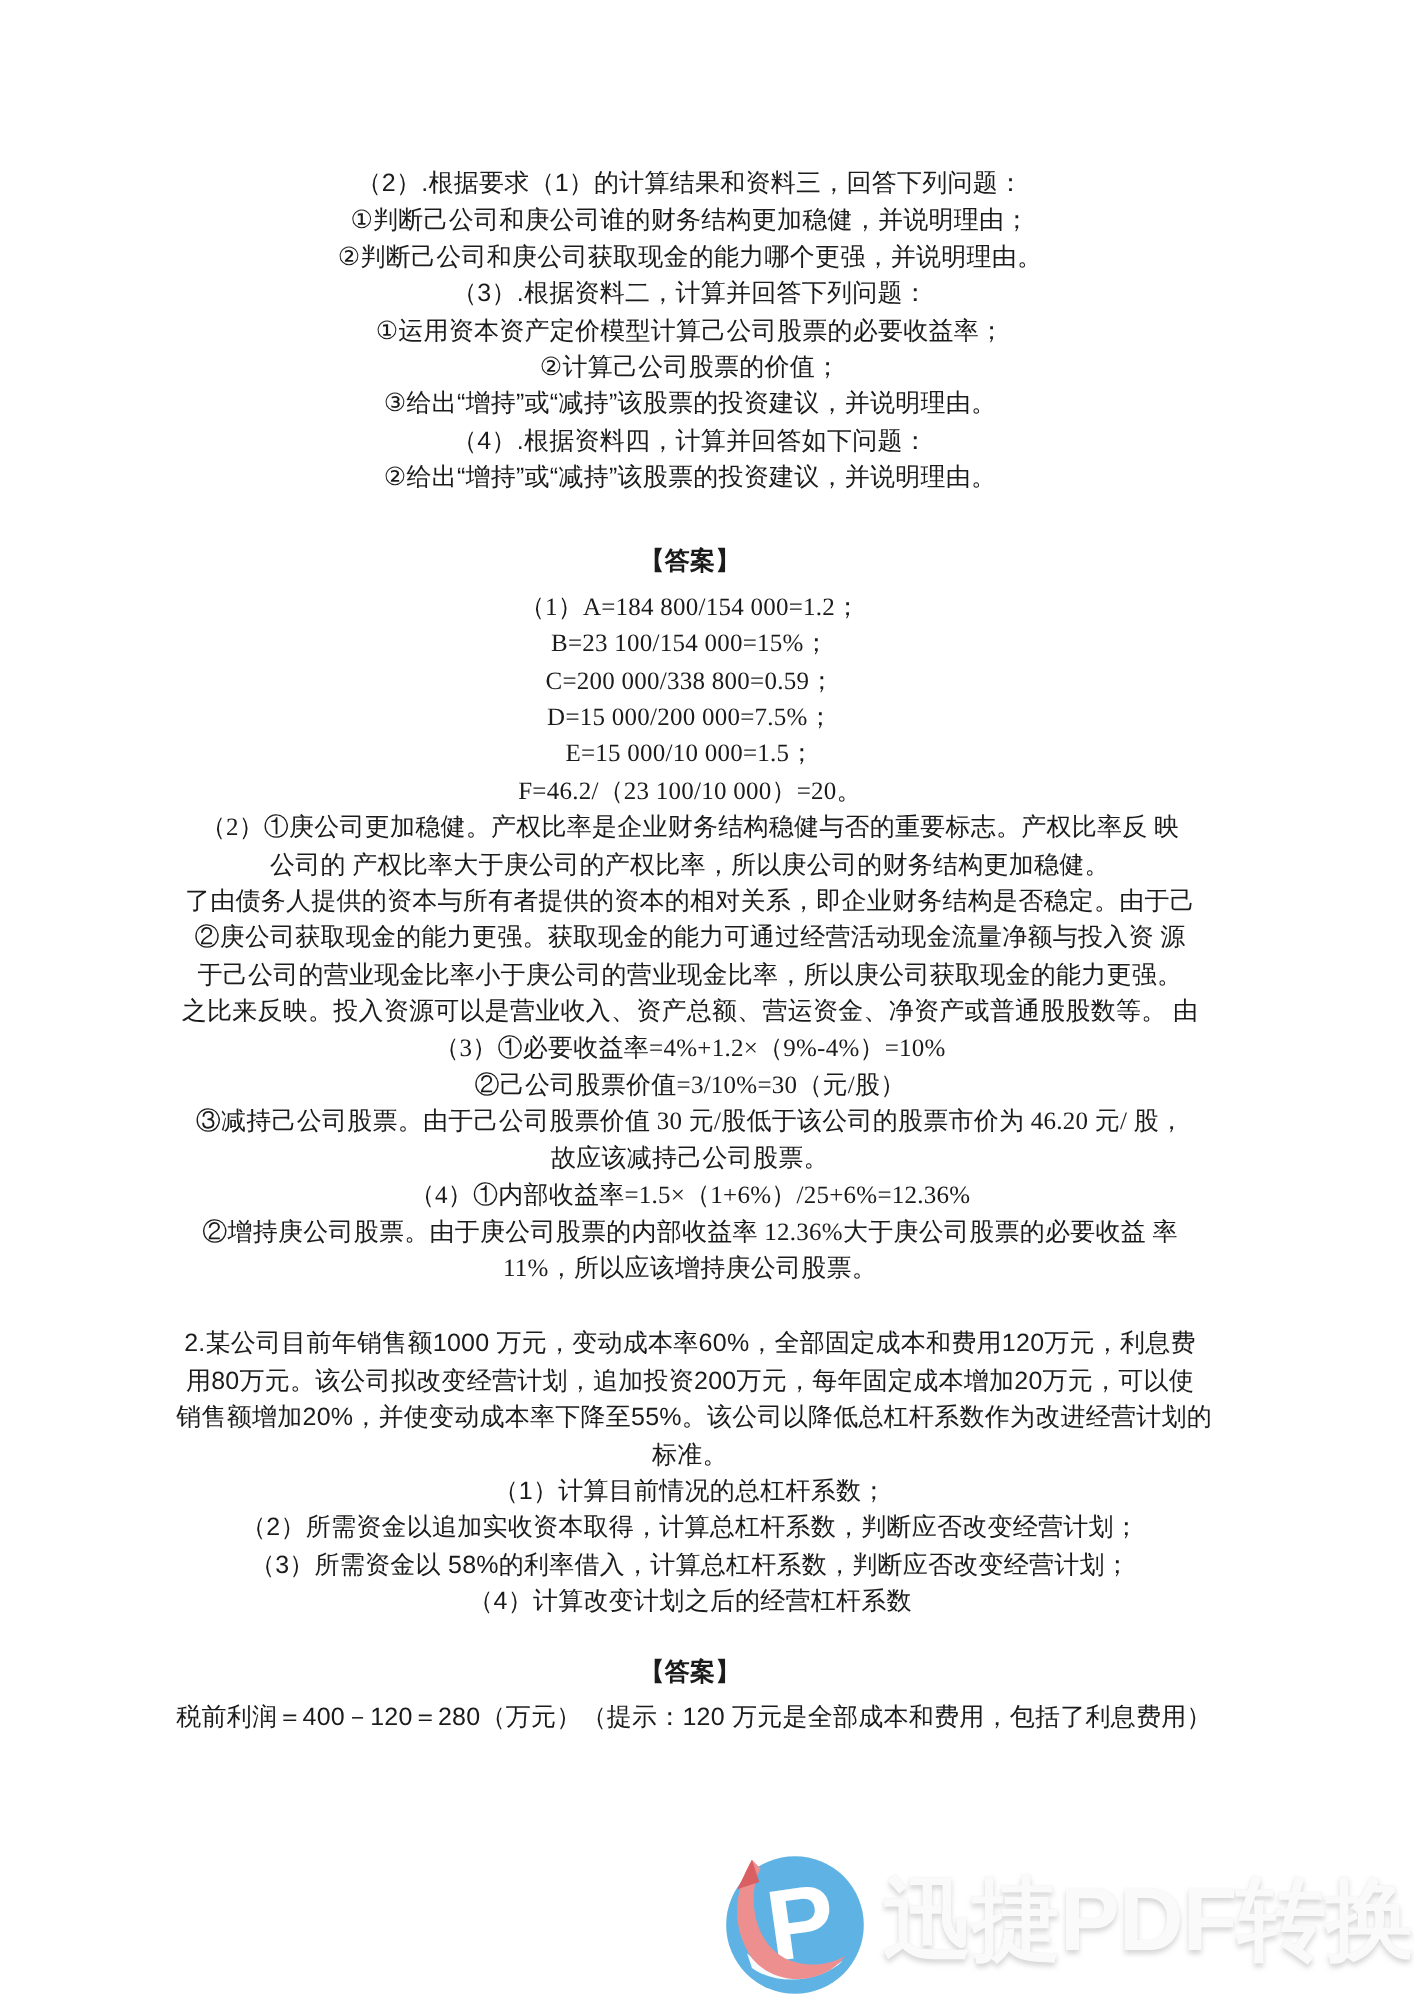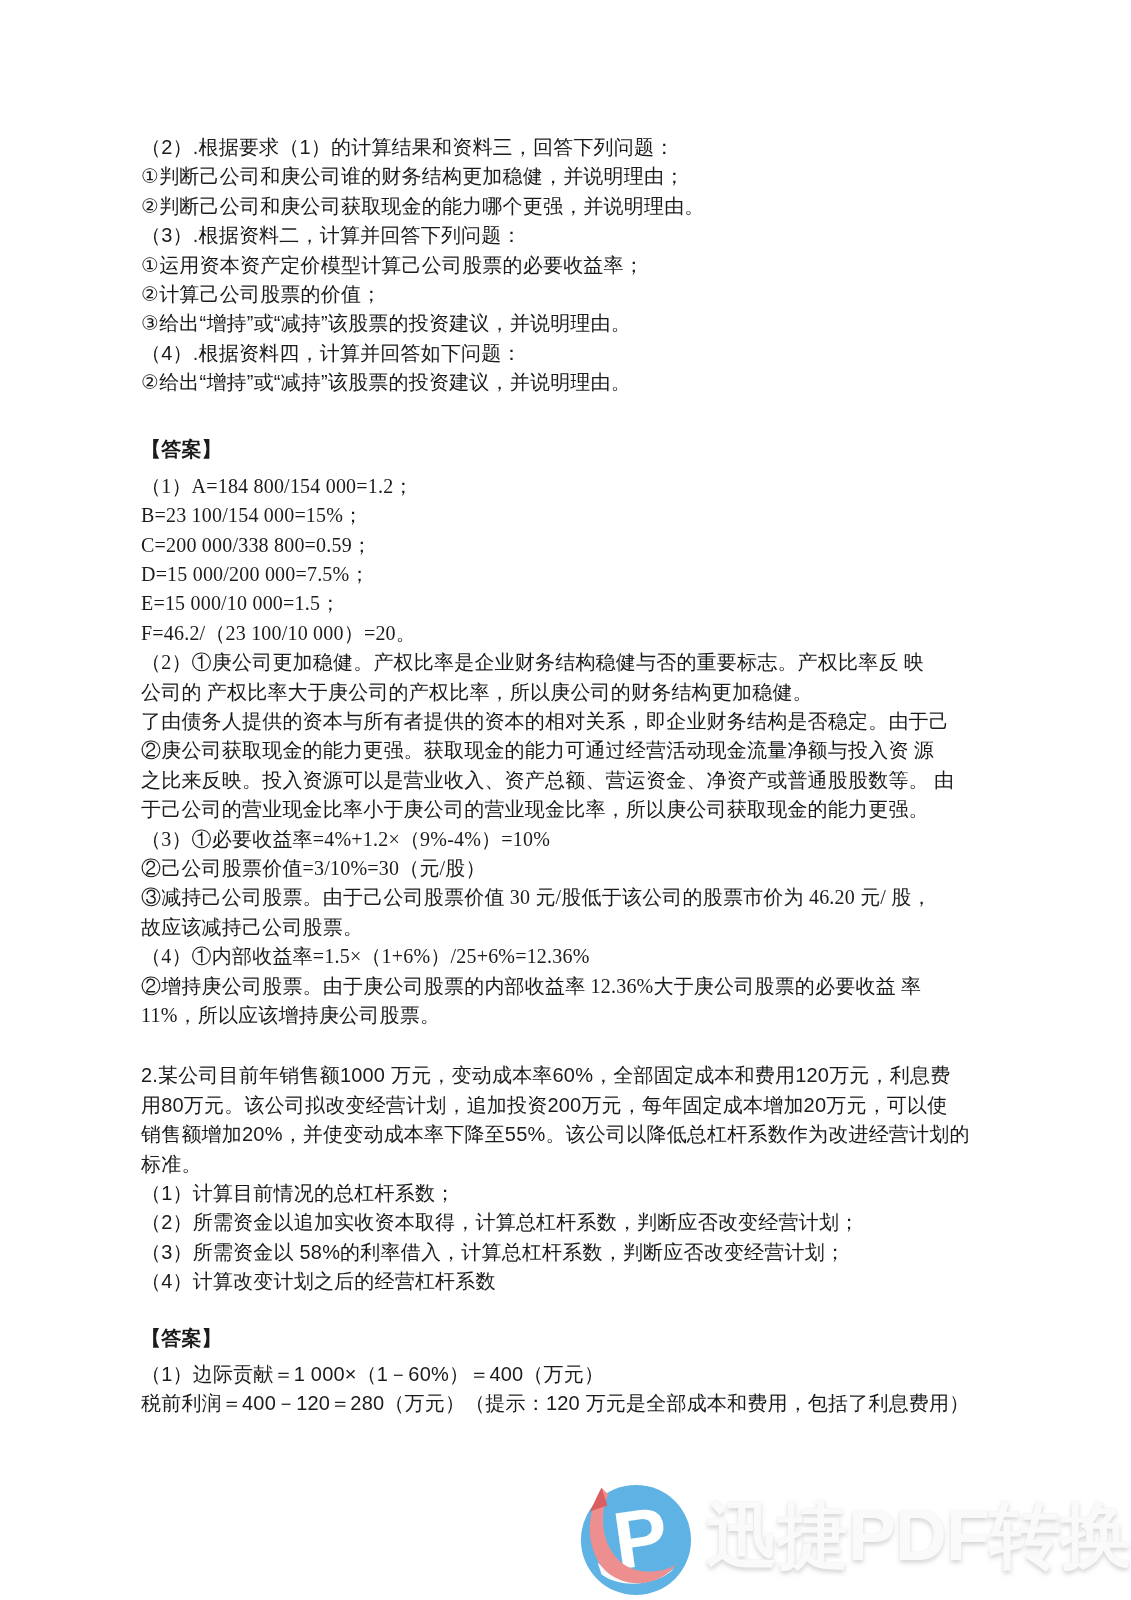--- a/index.html
+++ b/index.html
@@ -10,21 +10,21 @@
     overflow: hidden;
   }
   .page { position: relative; width: 1131px; height: 1600px; background: #ffffff; }
 
   .doc {
     position: absolute; left: 141px; top: 133px; width: 822px;
     color: #1b1b1b; font-size: 20px; font-weight: 400;
   }
   .line, .answer-header {
     height: 29.4px; line-height: 29.4px;
-    white-space: pre; letter-spacing: 0.2px;
+    white-space: pre; letter-spacing: 0.2px; text-align: center;
   }
   .answer-header { font-weight: 600; }
 
   .mt-37 { margin-top: 37px; }
   .mt-8  { margin-top: 8px; font-family: Liberation Serif, serif;  }
   .mt-31 { margin-top: 31px; }
   .mt-28 { margin-top: 28px; }
   .mt-6  { margin-top: 6px;  }
 
   
@@ -66,22 +66,22 @@
       <div class="line">（1）A=184 800/154 000=1.2；</div>
       <div class="line">B=23 100/154 000=15%；</div>
       <div class="line">C=200 000/338 800=0.59；</div>
       <div class="line">D=15 000/200 000=7.5%；</div>
       <div class="line">E=15 000/10 000=1.5；</div>
       <div class="line">F=46.2/（23 100/10 000）=20。</div>
       <div class="line">（2）①庚公司更加稳健。产权比率是企业财务结构稳健与否的重要标志。产权比率反 映</div>
       <div class="line">公司的 产权比率大于庚公司的产权比率，所以庚公司的财务结构更加稳健。</div>
       <div class="line">了由债务人提供的资本与所有者提供的资本的相对关系，即企业财务结构是否稳定。由于己</div>
       <div class="line">②庚公司获取现金的能力更强。获取现金的能力可通过经营活动现金流量净额与投入资 源</div>
+      <div class="line">于己公司的营业现金比率小于庚公司的营业现金比率，所以庚公司获取现金的能力更强。</div>
       <div class="line">之比来反映。投入资源可以是营业收入、资产总额、营运资金、净资产或普通股股数等。 由</div>
-      <div class="line">于己公司的营业现金比率小于庚公司的营业现金比率，所以庚公司获取现金的能力更强。</div>
       <div class="line">（3）①必要收益率=4%+1.2×（9%-4%）=10%</div>
       <div class="line">②己公司股票价值=3/10%=30（元/股）</div>
       <div class="line">③减持己公司股票。由于己公司股票价值 30 元/股低于该公司的股票市价为 46.20 元/ 股，</div>
       <div class="line">故应该减持己公司股票。</div>
       <div class="line">（4）①内部收益率=1.5×（1+6%）/25+6%=12.36%</div>
       <div class="line">②增持庚公司股票。由于庚公司股票的内部收益率 12.36%大于庚公司股票的必要收益 率</div>
       <div class="line">11%，所以应该增持庚公司股票。</div>
     </section>
 
     <section class="mt-31">
@@ -91,21 +91,20 @@
       <div class="line">标准。</div>
       <div class="line">（1）计算目前情况的总杠杆系数；</div>
       <div class="line">（2）所需资金以追加实收资本取得，计算总杠杆系数，判断应否改变经营计划；</div>
       <div class="line">（3）所需资金以 58%的利率借入，计算总杠杆系数，判断应否改变经营计划；</div>
       <div class="line">（4）计算改变计划之后的经营杠杆系数</div>
     </section>
 
     <div class="answer-header mt-28">【答案】</div>
 
     <section class="mt-6">
-      <div class="line">（1）边际贡献＝1 000×（1－60%）＝400（万元）</div>
       <div class="line">税前利润＝400－120＝280（万元）（提示：120 万元是全部成本和费用，包括了利息费用）</div>
     </section>
 
   </main>
 
   <footer class="watermark">
     <svg class="wm-logo" viewBox="0 0 120 120" xmlns="http://www.w3.org/2000/svg">
       <circle cx="61" cy="61" r="56" fill="#5fb3e4"></circle>
       <text x="66" y="88" font-size="82" font-weight="bold" fill="#ffffff" text-anchor="middle" transform="rotate(-8 60 60)" font-family="Liberation Sans, sans-serif">P</text>
       <path d="M22 84 C42 104 76 106 100 90 C84 106 48 112 26 96 Z" fill="#ffffff" opacity="0.95"></path>

